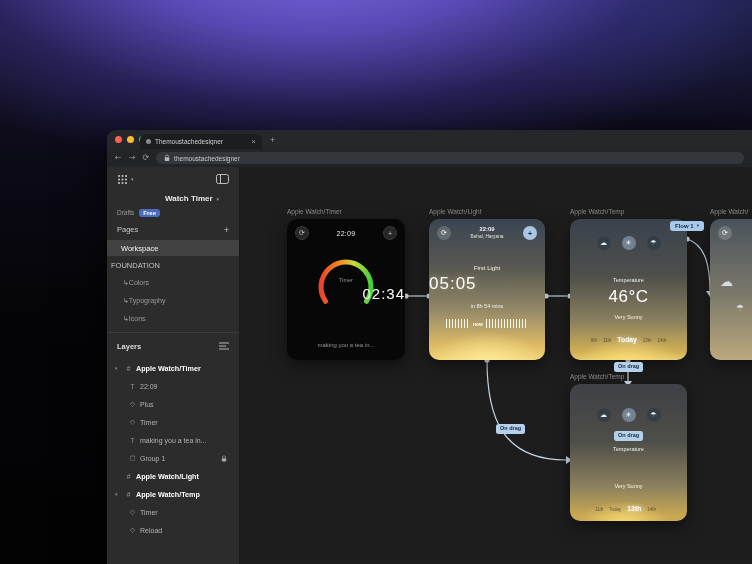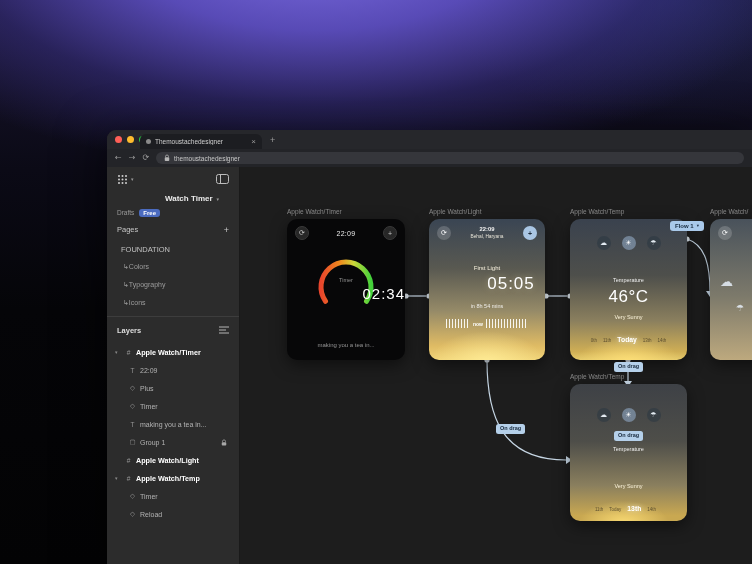--- a/index.html
+++ b/index.html
@@ -53,21 +53,21 @@
   .r-file { height:15px; color:#eaeaea; font-size:8px; font-weight:700; gap:4px;margin-left:48px; }
   .r-drafts { height:13px; font-size:6.5px; color:#9a9a9a; gap:5px; }
   .badge-free { background:#4b6bbf; color:#fff; font-size:6px; padding:1px 4px; border-radius:3px; font-weight:700; }
   .r-tabs { height:24px; gap:10px; font-size:7.5px; }
   .r-tabs .active { color:#efefef; font-weight:700; }
   .r-tabs .muted { color:#9a9a9a; }
   .r-tabs .right { margin-left:auto; }
   .r-pages { height:21px; color:#c7c7c7; }
   .r-pages .plus { margin-left:auto; color:#c7c7c7; font-size:9px; }
   .r-workspace { height:16px; background:#414141; color:#f2f2f2; padding-left:14px; }
-  .r-page { height:18px; padding-left:14px; color:#c2c2c2; }
+  .r-page { height:18px; padding-left:4px; color:#c2c2c2; }
   .r-sub { height:18px; padding-left:16px; color:#9d9d9d; font-size:7px; }
   .divider { border-top:1px solid #3d3d3d; margin:4px 0 3px 0; }
   .r-layers { height:20px; color:#dedede; font-weight:700; }
   .r-layers .right { margin-left:auto; }
 
   .layers-list { padding-top:3px; }
   .lrow { height:18px; display:flex; align-items:center; gap:4px; padding-left:8px; color:#b3b3b3; font-size:7px; }
   .lrow.child { padding-left:22px; }
   .lrow .caret { width:6px; font-size:5px; color:#8a8a8a; }
   .lrow .lglyph { width:7px; color:#969696; font-size:6.5px; text-align:center; }
@@ -95,21 +95,21 @@
   .watch-caption { position:absolute; left:0; right:0; bottom:12px; text-align:center; font-size:6px; color:#969696; }
 
   
   .f-light { background:
       radial-gradient(70% 32% at 50% 102%, rgba(255,236,150,.95), rgba(255,236,150,0) 70%),
       linear-gradient(180deg, #3a4553 0%, #595951 35%, #958a68 65%, #dfbb64 90%, #f1d478 100%); }
   .two-line { text-align:center; line-height:1.25; }
   .two-line .t1 { font-size:5.8px; color:#f4f4f4; font-weight:700; }
   .two-line .t2 { font-size:4.8px; color:#e3e0d4; }
   .w-sub { position:absolute; left:0; right:0; top:46px; text-align:center; font-size:6px; color:#f6f0dd; }
-  .w-big { position:absolute; left:0; right:0; top:55px; text-align:center; font-size:17px; font-weight:300; color:#fff; letter-spacing:1px; text-shadow:0 0 6px rgba(255,240,180,.35);margin-left:48px; }
+  .w-big { position:absolute; left:0; right:0; top:55px; font-size:17px; font-weight:300; color:#fff; letter-spacing:1px; text-shadow:0 0 6px rgba(255,240,180,.35); }
   .w-note { position:absolute; left:0; right:0; top:84px; text-align:center; font-size:5.5px; color:rgba(255,255,255,.85); }
   .wave { position:absolute; left:0; right:0; top:100px; display:flex; align-items:center; justify-content:center; gap:3px; }
   .wavebars { height:9px; background:repeating-linear-gradient(90deg, rgba(255,255,255,.9) 0 1px, rgba(255,255,255,0) 1px 3px); }
   .wb-l { width:24px; } .wb-r { width:42px; }
   .wave .now { font-size:5px; color:#fff; font-weight:700; }
 
   
   .f-temp { background:
       radial-gradient(62% 26% at 50% 102%, rgba(255,224,120,.95), rgba(255,224,120,0) 72%),
       linear-gradient(180deg, #3a424e 0%, #4e4f4b 40%, #8a7f5e 72%, #cfae55 94%, #e6cb6c 100%); }
@@ -204,20 +204,21 @@
           <span>Drafts</span>
           <span class="badge-free">Free</span>
         </div>
 
 
         <div class="sb-row r-pages">
           <span>Pages</span>
           <span class="plus">+</span>
         </div>
 
+        <div class="sb-row r-workspace">Workspace</div>
         <div class="sb-row r-page">FOUNDATION</div>
         <div class="sb-row r-sub">↳Colors</div>
         <div class="sb-row r-sub">↳Typography</div>
         <div class="sb-row r-sub">↳Icons</div>
 
         <div class="divider"></div>
 
         <div class="sb-row r-layers">
           <span>Layers</span>
           <svg class="right" width="10" height="8" viewBox="0 0 10 8">

